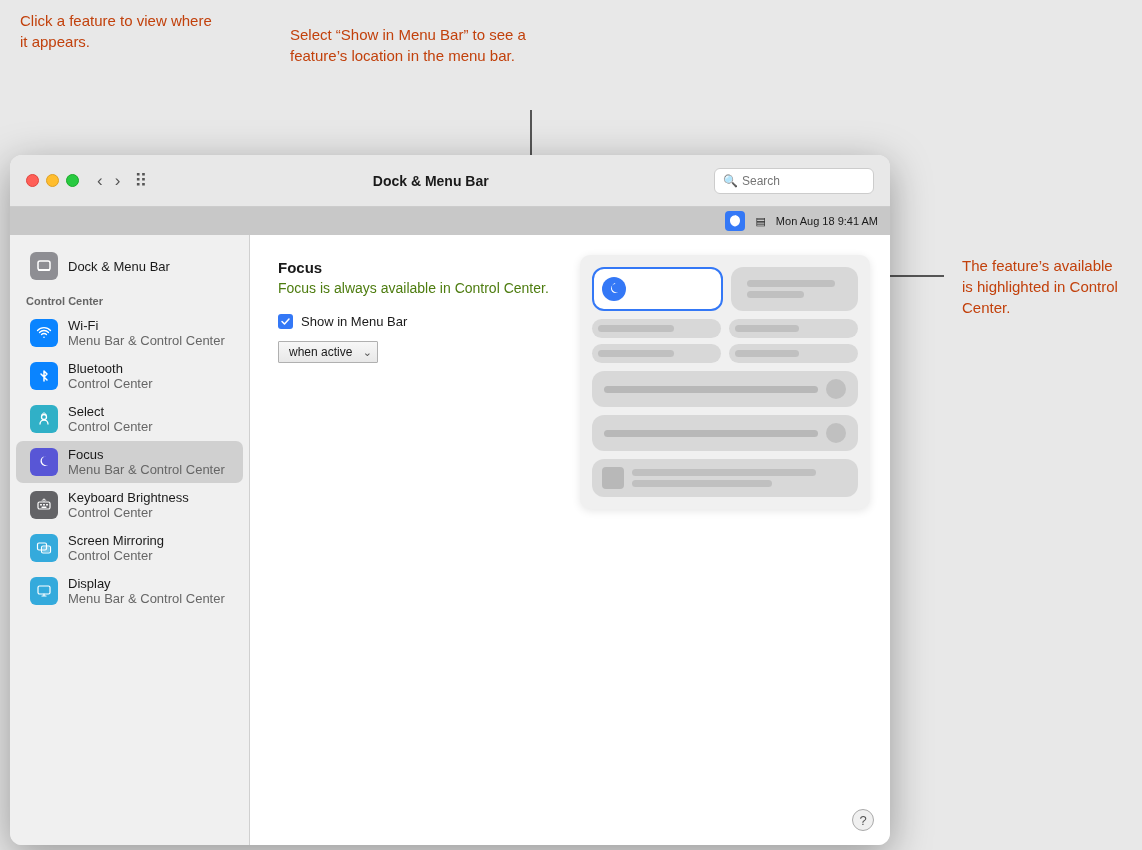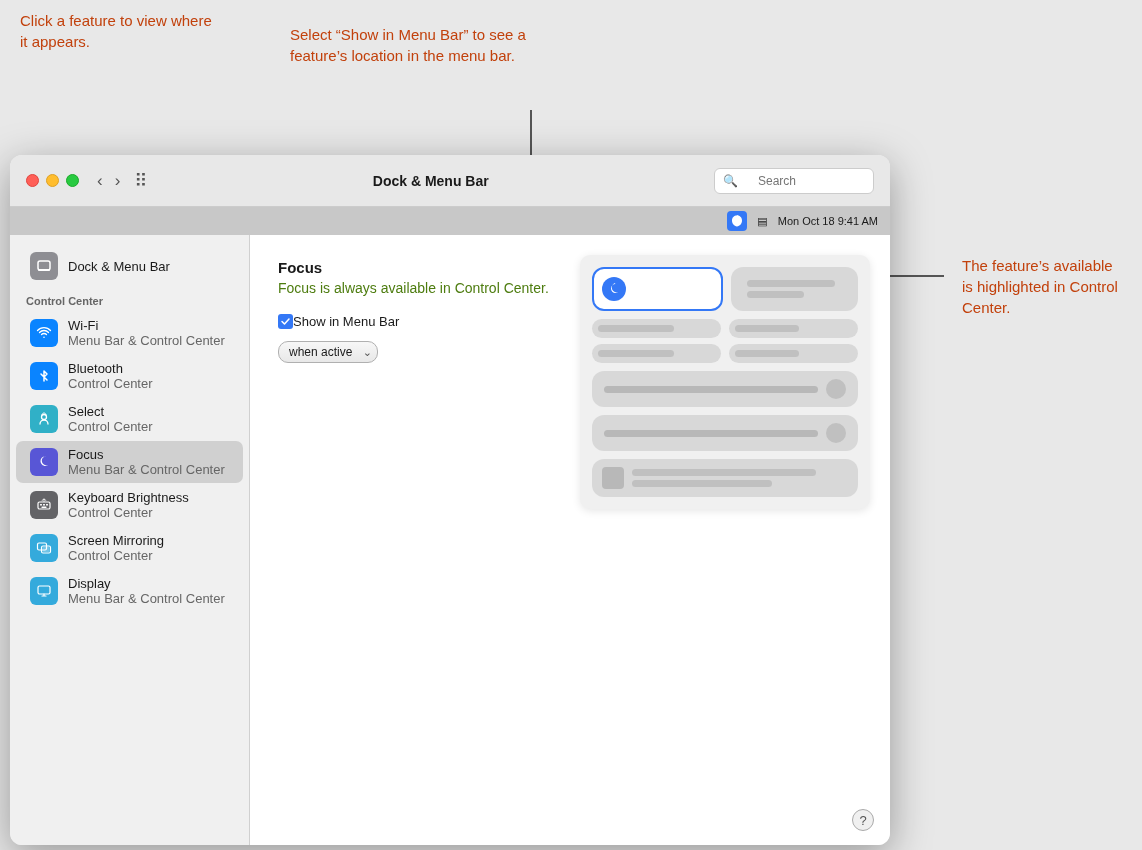--- a/index.html
+++ b/index.html
@@ -156,21 +156,20 @@
       color: #999;
       margin-right: 4px;
     }
     .search-input {
       border: none;
       background: transparent;
       outline: none;
       font-size: 12px;
       color: #888;
       width: 100%;
-      margin-left: 16px;
     }
 
     
     .menubar-preview {
       background: #c8c8c8;
       height: 28px;
       display: flex;
       align-items: center;
       justify-content: flex-end;
       padding: 0 12px;
@@ -269,21 +268,21 @@
     }
     .feature-subtitle {
       font-size: 14px;
       color: #4d7c0f;
       margin-bottom: 18px;
     }
 
     .show-menubar-row {
       display: flex;
       align-items: center;
-      gap: 0;
+      gap: 8px;
       margin-bottom: 12px;
     }
     .checkbox {
       width: 15px;
       height: 15px;
       background: #3478f6;
       border-radius: 3px;
       display: flex;
       align-items: center;
       justify-content: center;
@@ -296,21 +295,21 @@
     }
 
     .dropdown-row {
       display: flex;
       align-items: center;
       margin-bottom: 24px;
     }
     .dropdown-select {
       background: linear-gradient(#f7f7f7, #e8e8e8);
       border: 1px solid #b0b0b0;
-      border-radius: 10px;
+      border-radius: 1px;
       padding: 3px 24px 3px 10px;
       font-size: 12px;
       appearance: none;
       cursor: pointer;
       position: relative;
       color: #1a1a1a;
     }
     .dropdown-wrapper {
       position: relative;
       display: inline-block;
@@ -482,21 +481,21 @@
 
   <div class="menubar-preview">
     <div class="focus-icon-menubar">
       <svg viewBox="0 0 14 14" fill="white">
         <path d="M7 1.5 C4 1.5 2 3.5 2 6.5 C2 9.8 4.2 12 7 12.5 C9.8 12 12 9.8 12 6.5 C12 3.5 10 1.5 7 1.5 Z M7 1.5 L7 7 L11 4" fill="white"></path>
 
         <path d="M8.5 2 C6 2 4 4 4 6.5 C4 9 6 11 8.5 11 C9.5 11 10.4 10.7 11 10.1 C10.2 10.4 9.3 10.5 8.4 10.3 C6.3 9.7 4.8 7.8 4.8 5.5 C4.8 3.8 5.7 2.3 7 1.5 C7.5 1.3 8 1.25 8.5 2Z" fill="white"></path>
       </svg>
     </div>
     <div class="mb-item">▤</div>
-    <div class="mb-item">Mon Oct 18  9:41 AM</div>
+    <div class="mb-item">Mon Aug 18  9:41 AM</div>
   </div>
 
   <div class="content-area">
 
     <div class="sidebar">
 
       <div class="sidebar-item">
         <div class="sidebar-icon icon-gray">
           <svg width="16" height="16" viewBox="0 0 16 16" fill="white">
             <rect x="2" y="3" width="12" height="9" rx="2" fill="none" stroke="white" stroke-width="1.5"></rect>

